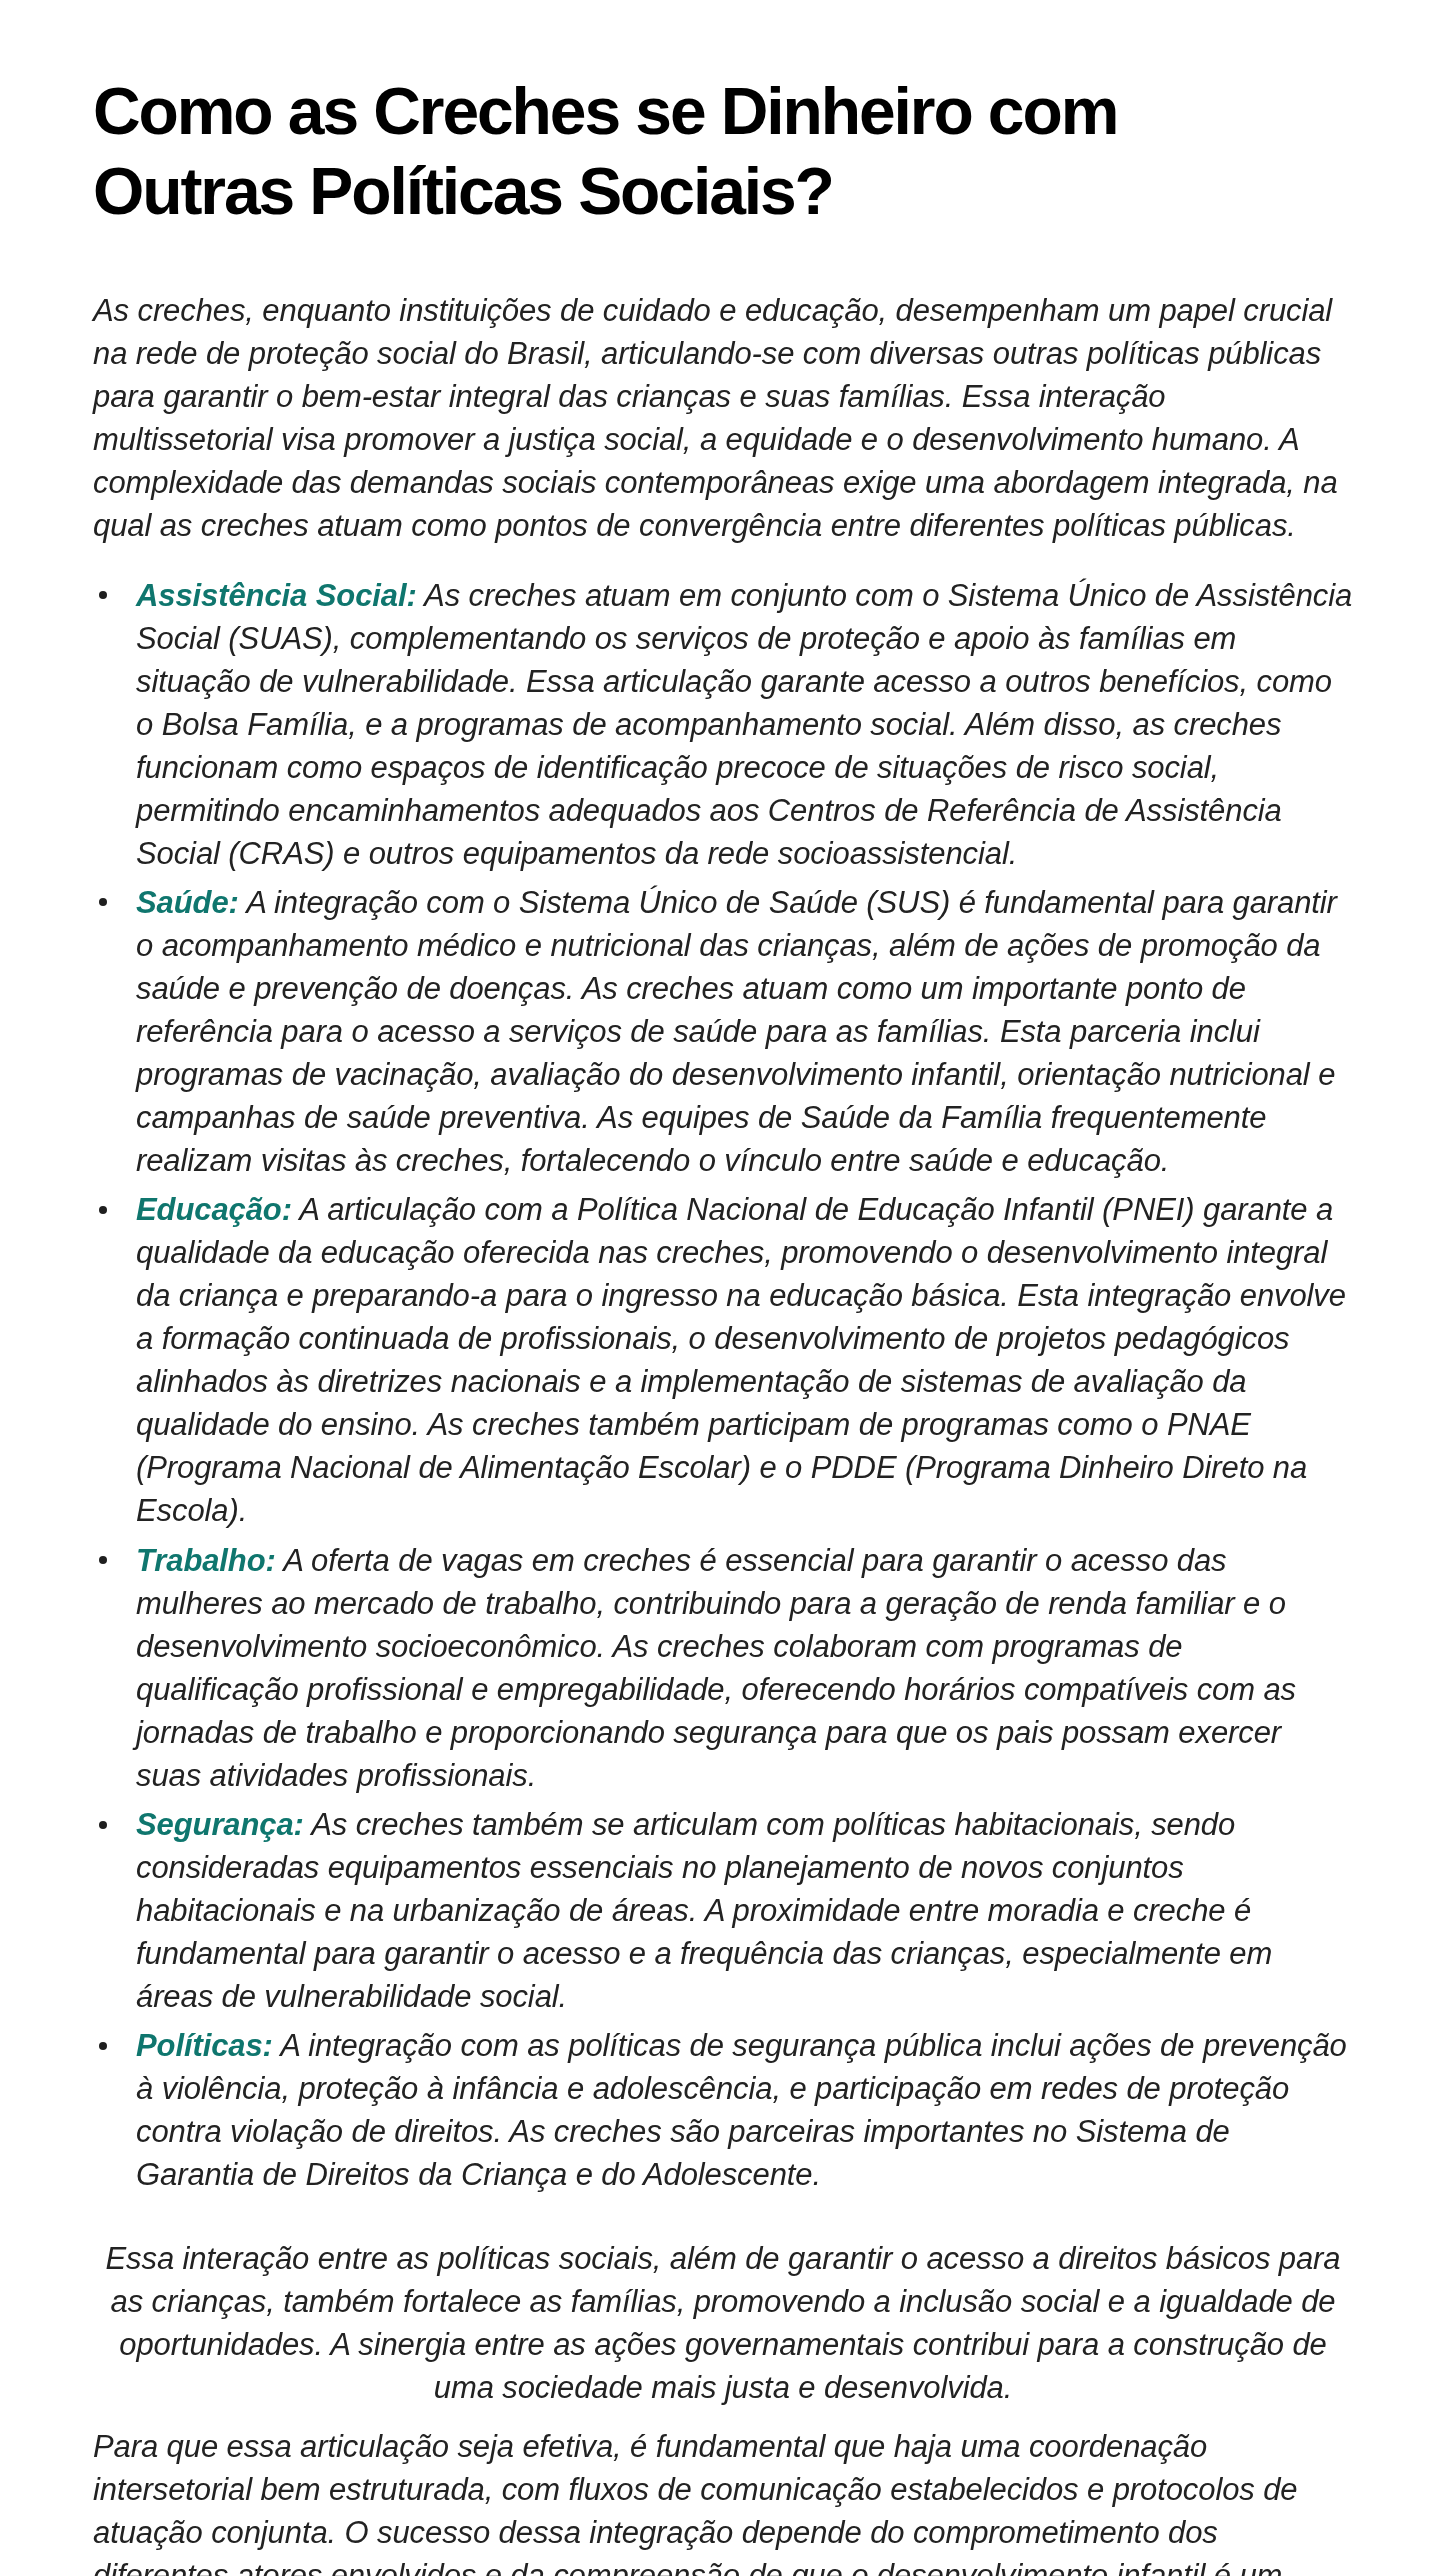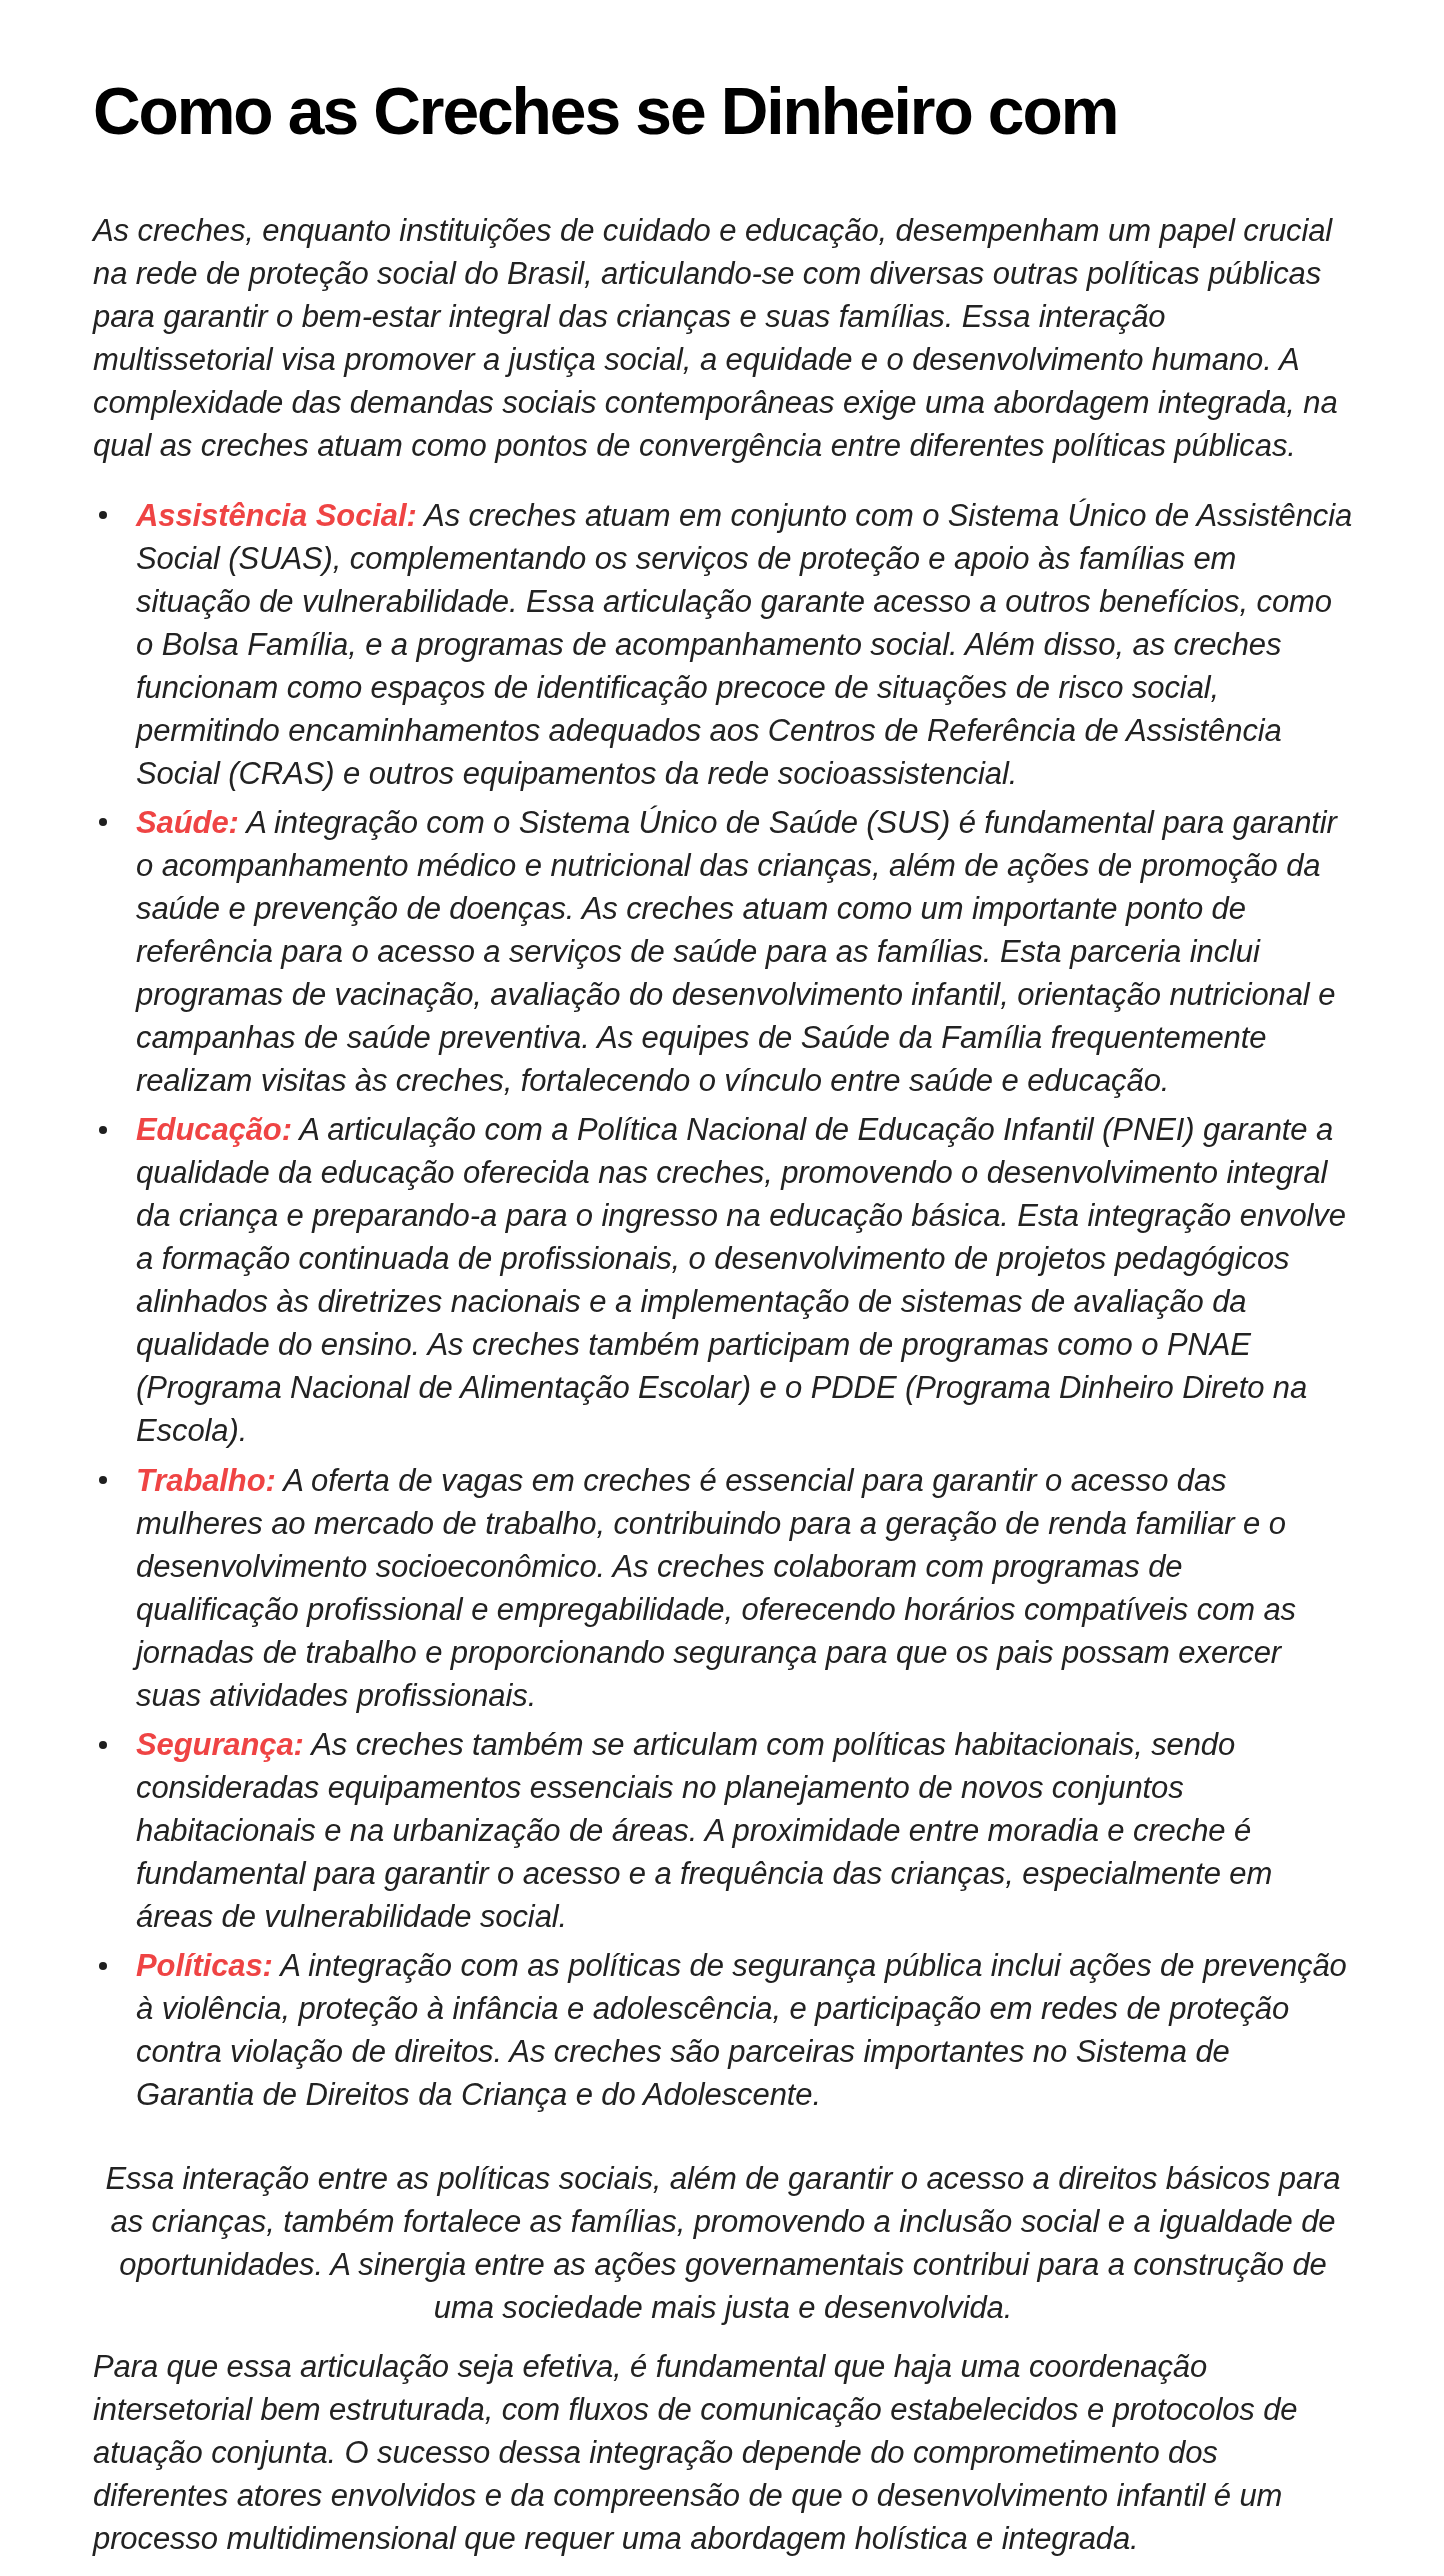--- a/index.html
+++ b/index.html
@@ -62,36 +62,37 @@
       position: absolute;
       left: 5.6px;
       top: 17.6px;
       width: 8px;
       height: 8px;
       border-radius: 50%;
       background: #1f1f1f;
     }
     .item-label {
       font-weight: 700;
-      color: #ef4444;
+      color: #0f766e;
     }
     p.after-list {
       margin-top: 41px;
       text-align: center;
     }
     p.closing {
       margin-top: 16px;
     }
   </style>
 </head>
 <body>
 
 <main class="page">
   <h1 class="title">
     <span class="title-line">Como as Creches se Dinheiro com</span>
+    <span class="title-line">Outras Políticas Sociais?</span>
   </h1>
 
   <p class="para intro body-text">As creches, enquanto instituições de cuidado e educação, desempenham um papel crucial na rede de proteção social do Brasil, articulando-se com diversas outras políticas públicas para garantir o bem-estar integral das crianças e suas famílias. Essa interação multissetorial visa promover a justiça social, a equidade e o desenvolvimento humano. A complexidade das demandas sociais contemporâneas exige uma abordagem integrada, na qual as creches atuam como pontos de convergência entre diferentes políticas públicas.</p>
 
   <ul class="policy-list body-text">
     <li class="policy-item">
       <span class="bullet"></span>
       <strong class="item-label">Assistência Social:</strong><span> As creches atuam em conjunto com o Sistema Único de Assistência Social (SUAS), complementando os serviços de proteção e apoio às famílias em situação de vulnerabilidade. Essa articulação garante acesso a outros benefícios, como o Bolsa Família, e a programas de acompanhamento social. Além disso, as creches funcionam como espaços de identificação precoce de situações de risco social, permitindo encaminhamentos adequados aos Centros de Referência de Assistência Social (CRAS) e outros equipamentos da rede socioassistencial.</span>
     </li>
     <li class="policy-item">

